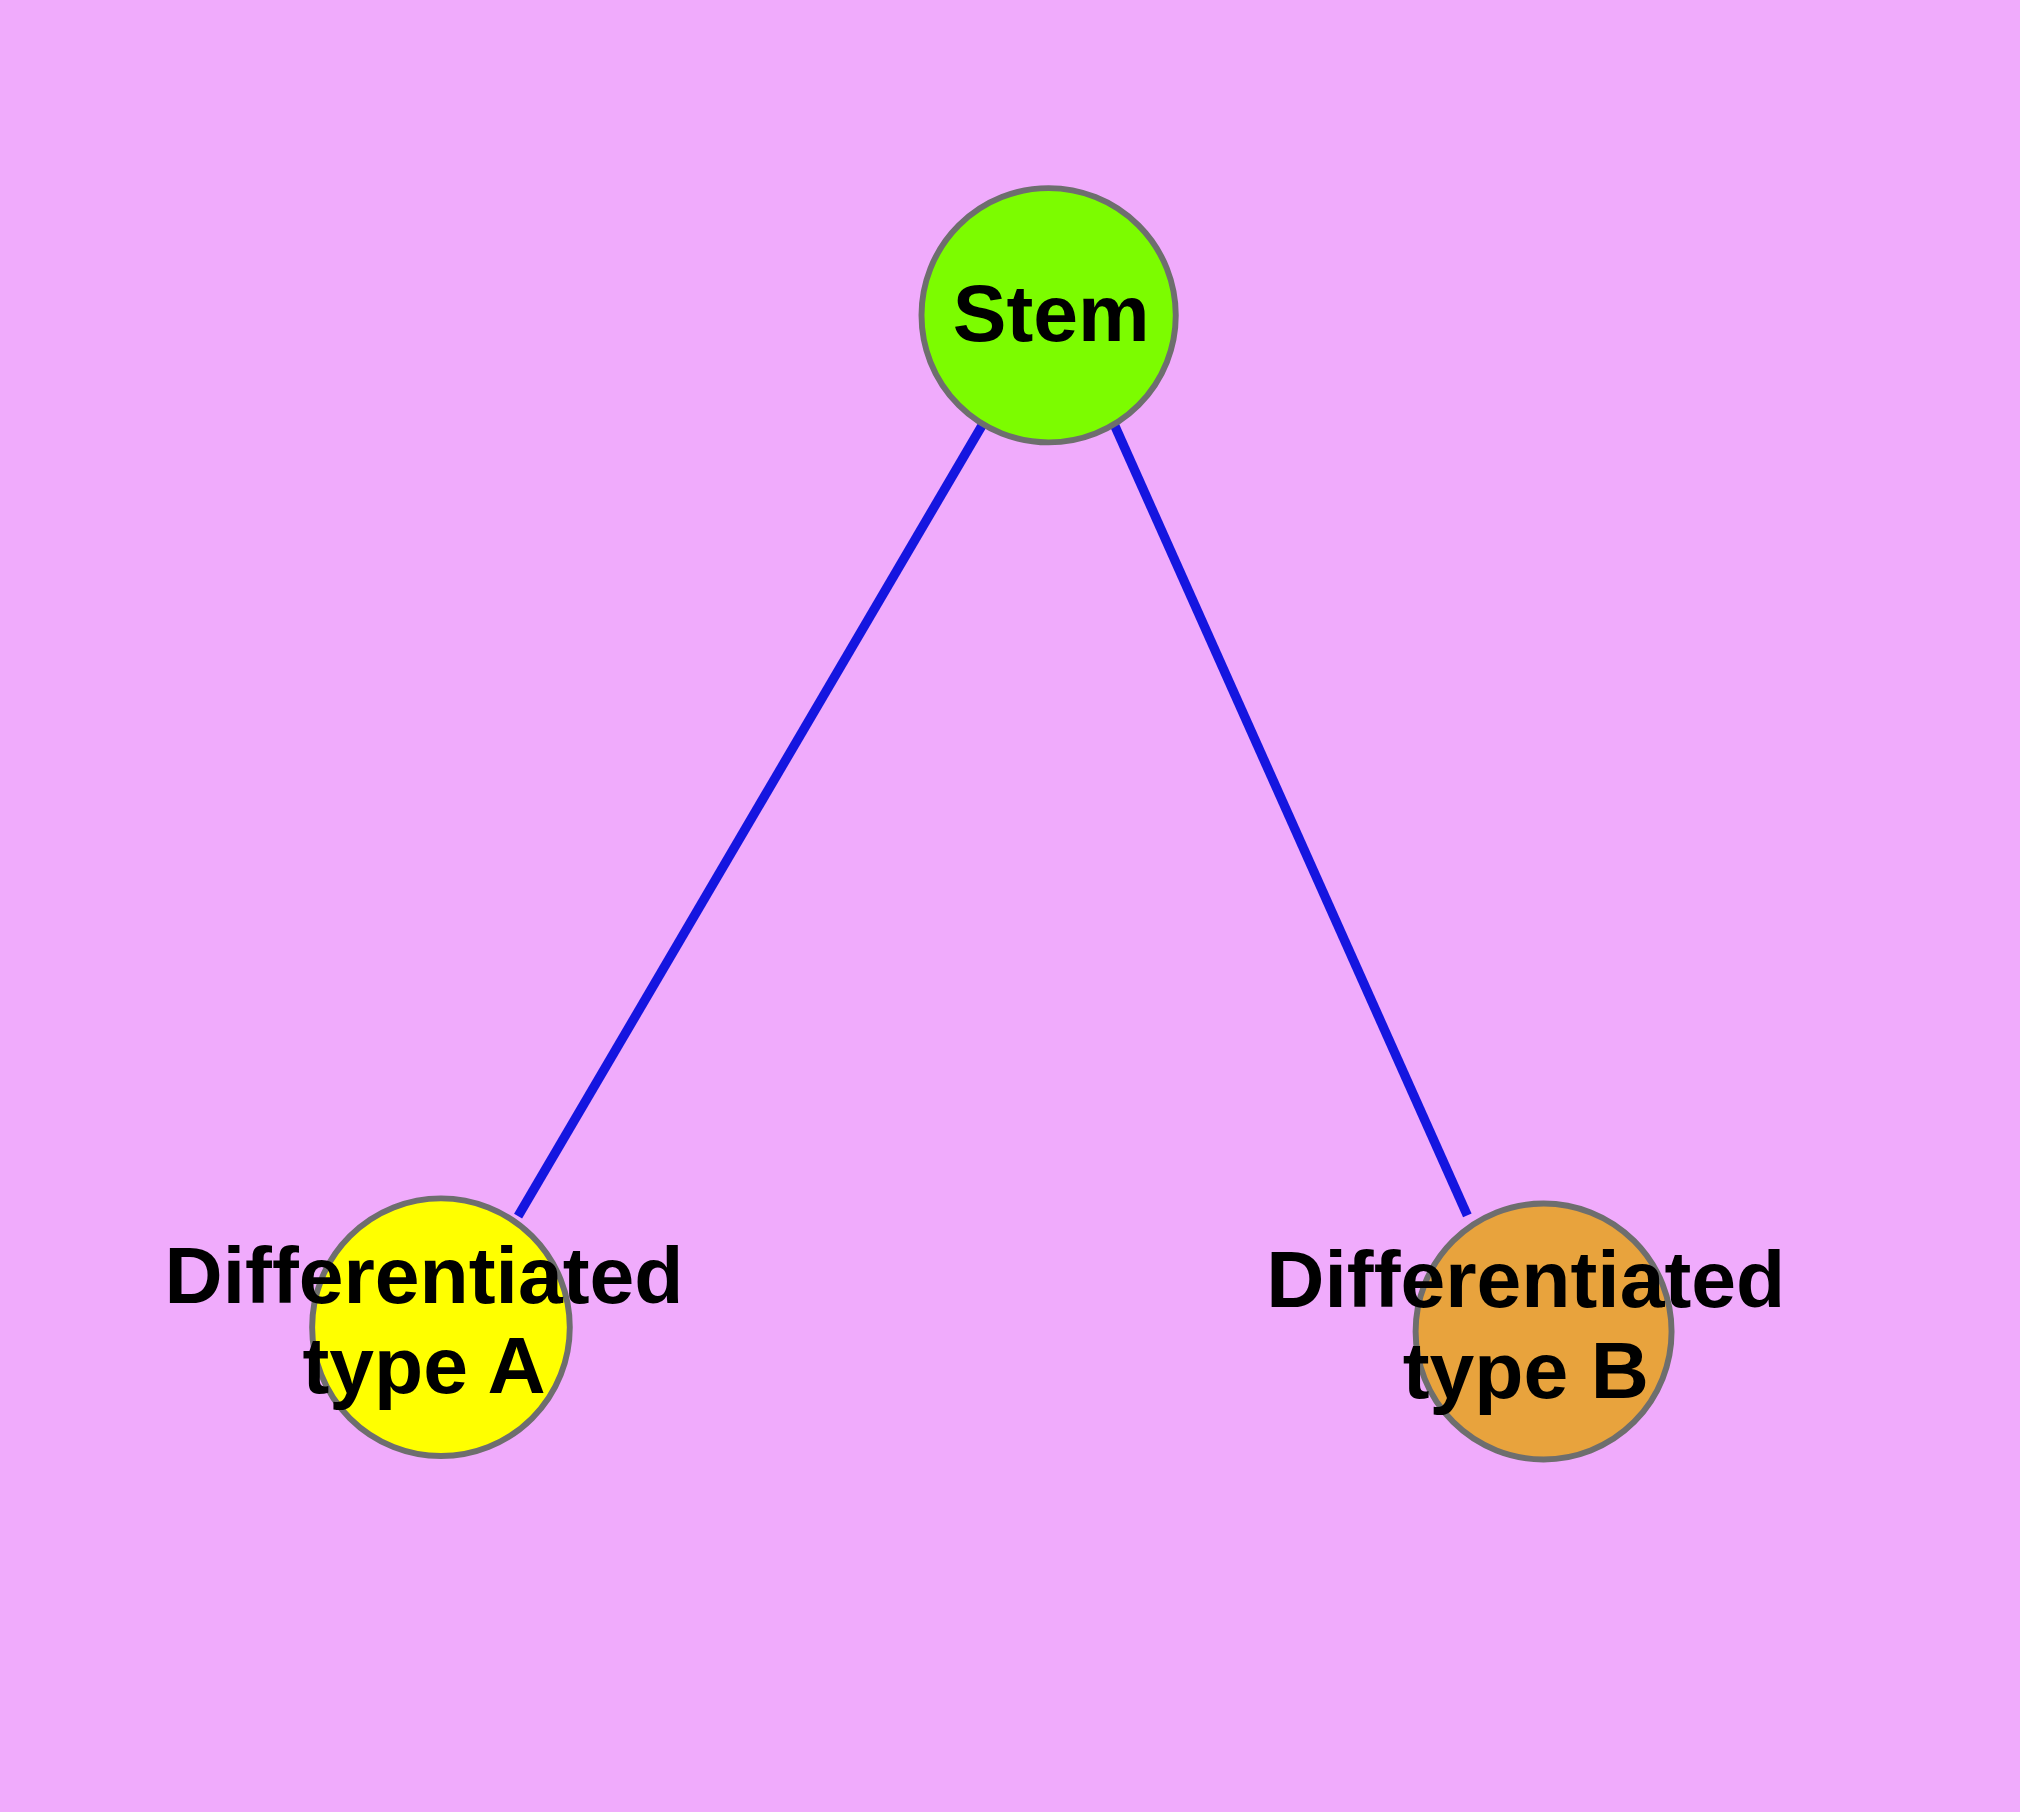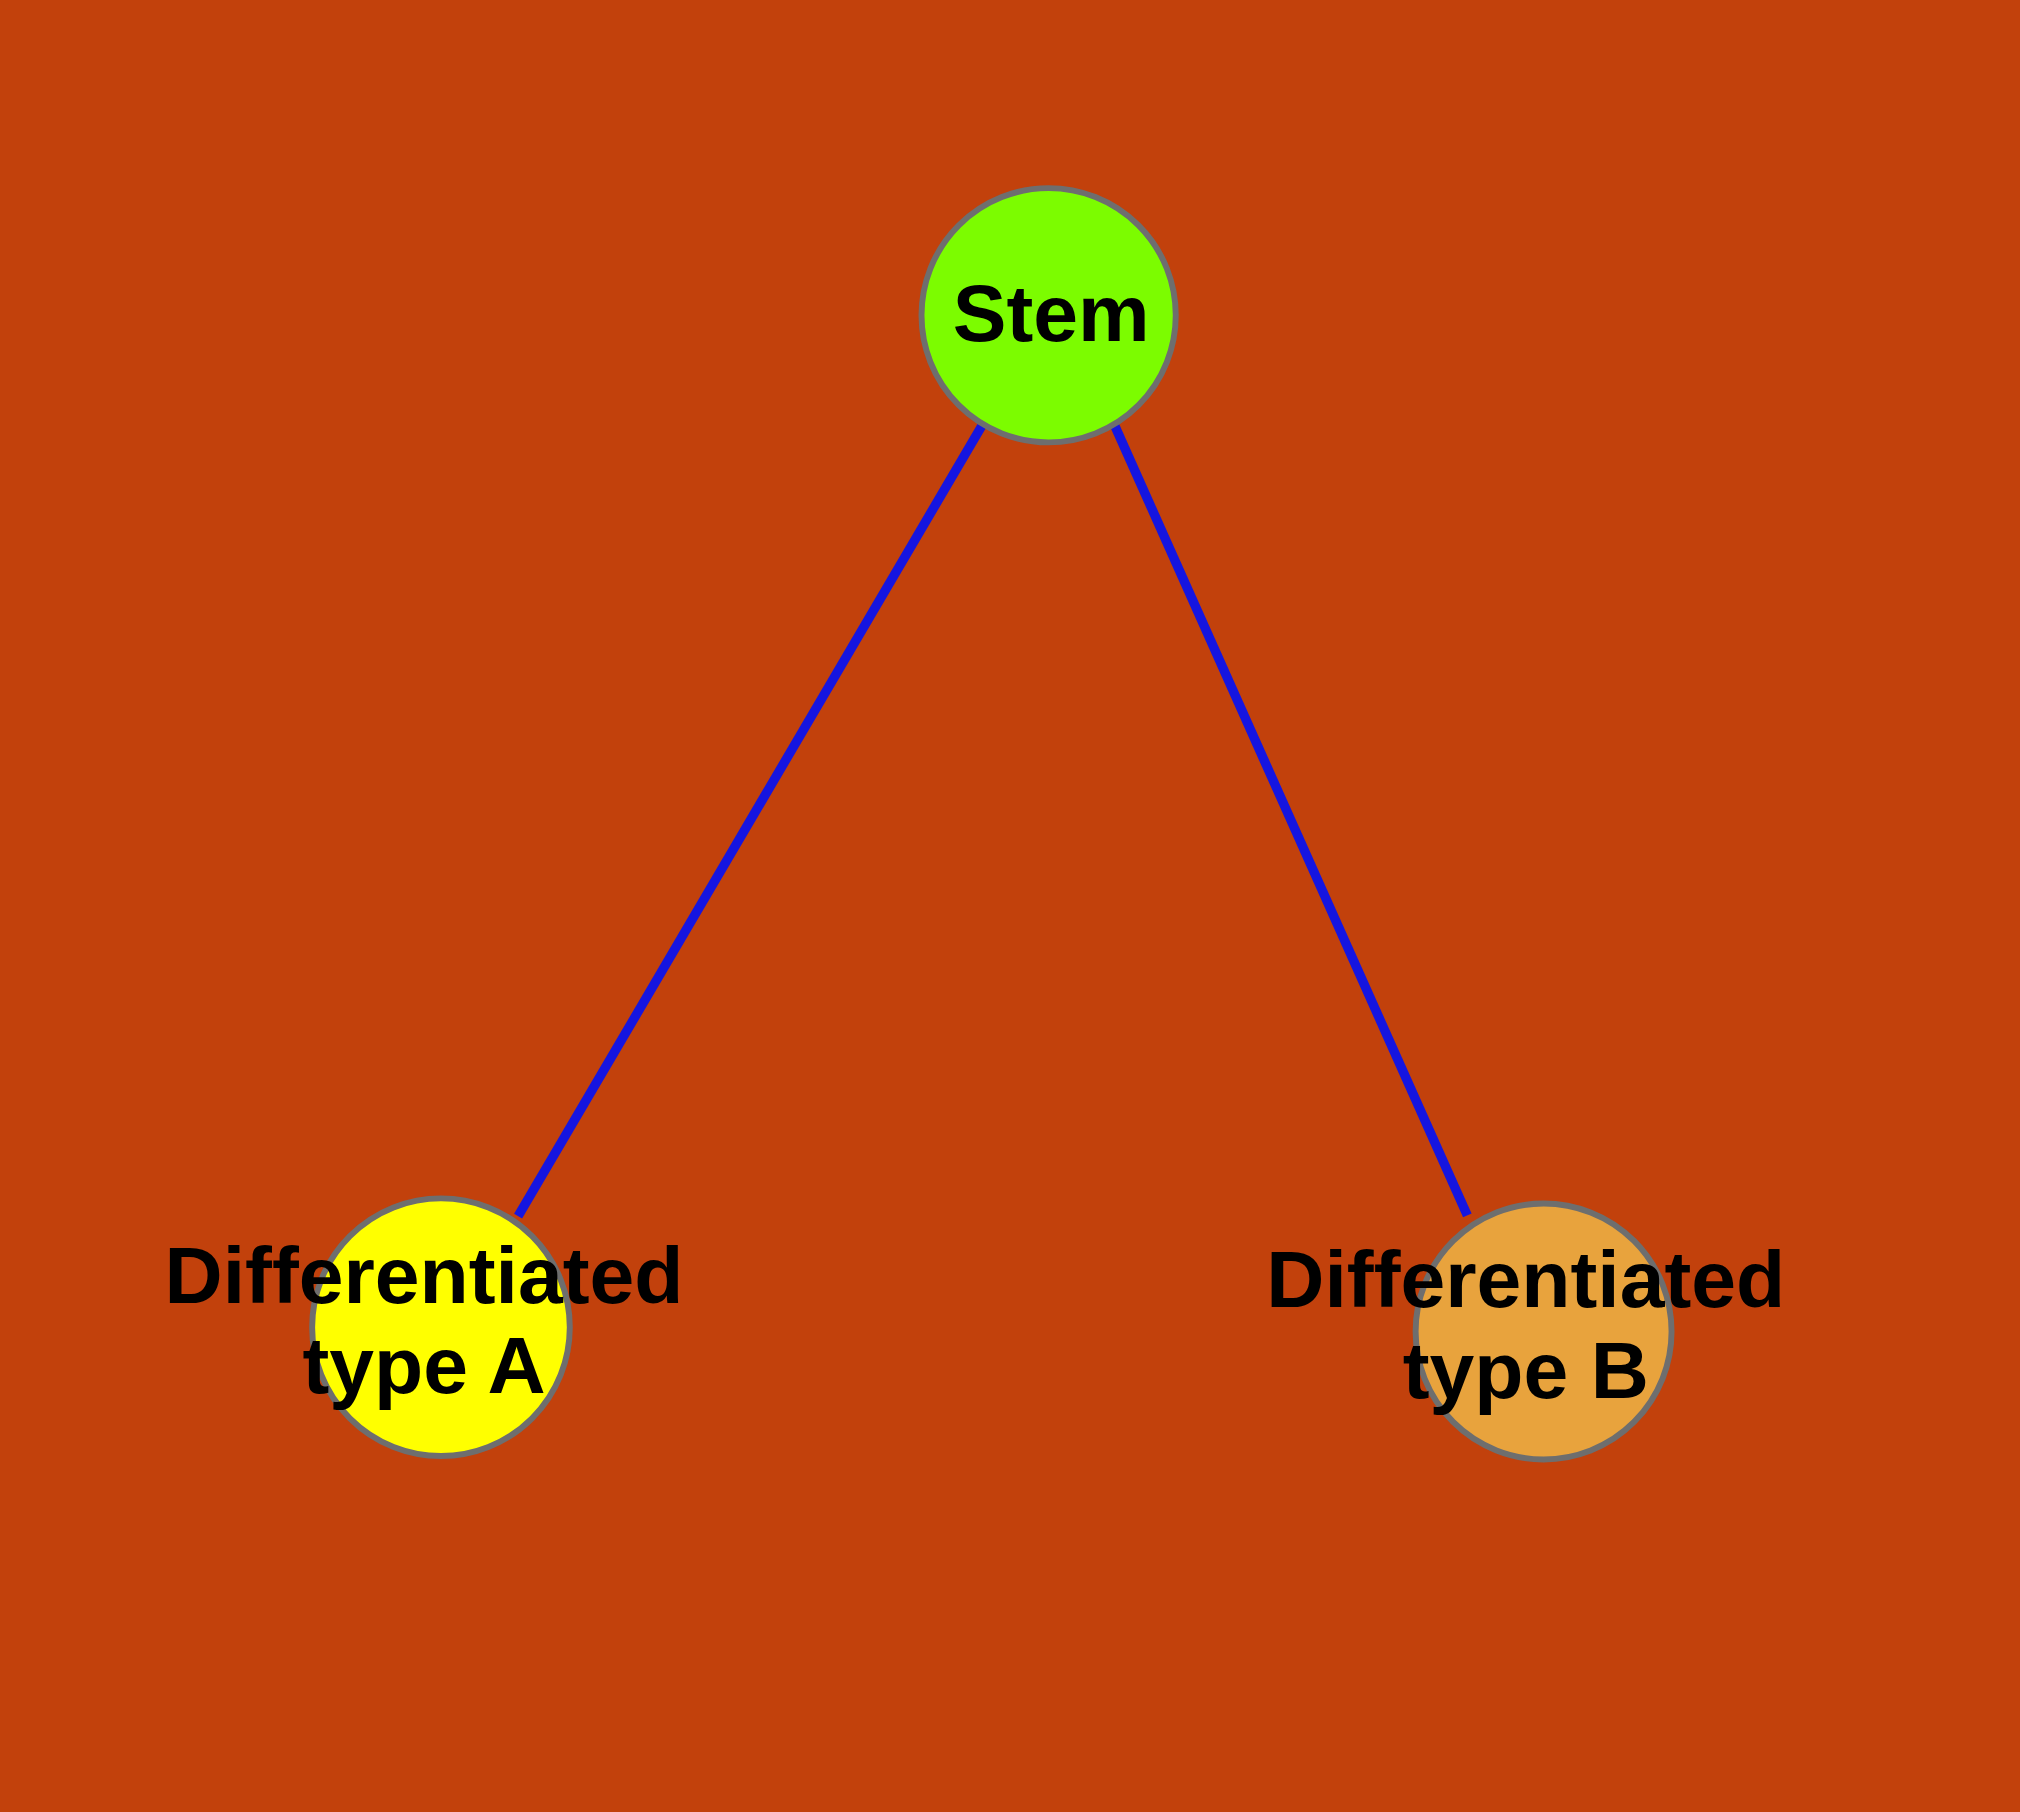--- a/index.html
+++ b/index.html
@@ -4,21 +4,21 @@
 <style>
   html, body {
     margin: 0;
     padding: 0;
     background: #ccccfa;
   }
   #canvas {
     position: relative;
     width: 2021px;
     height: 1812px;
-    background: #c2410c;
+    background: #f0abfc;
     overflow: hidden;
     font-family: "Liberation Sans", sans-serif;
   }
   #graph-svg {
     position: absolute;
     left: 0;
     top: 0;
     width: 2021px;
     height: 1812px;
   }

